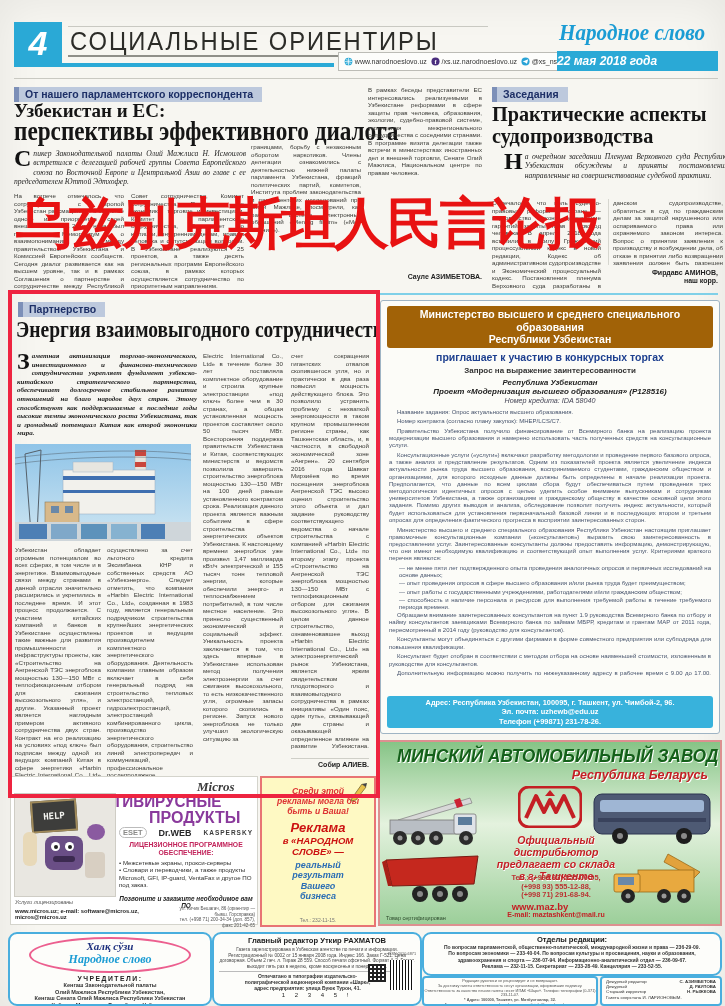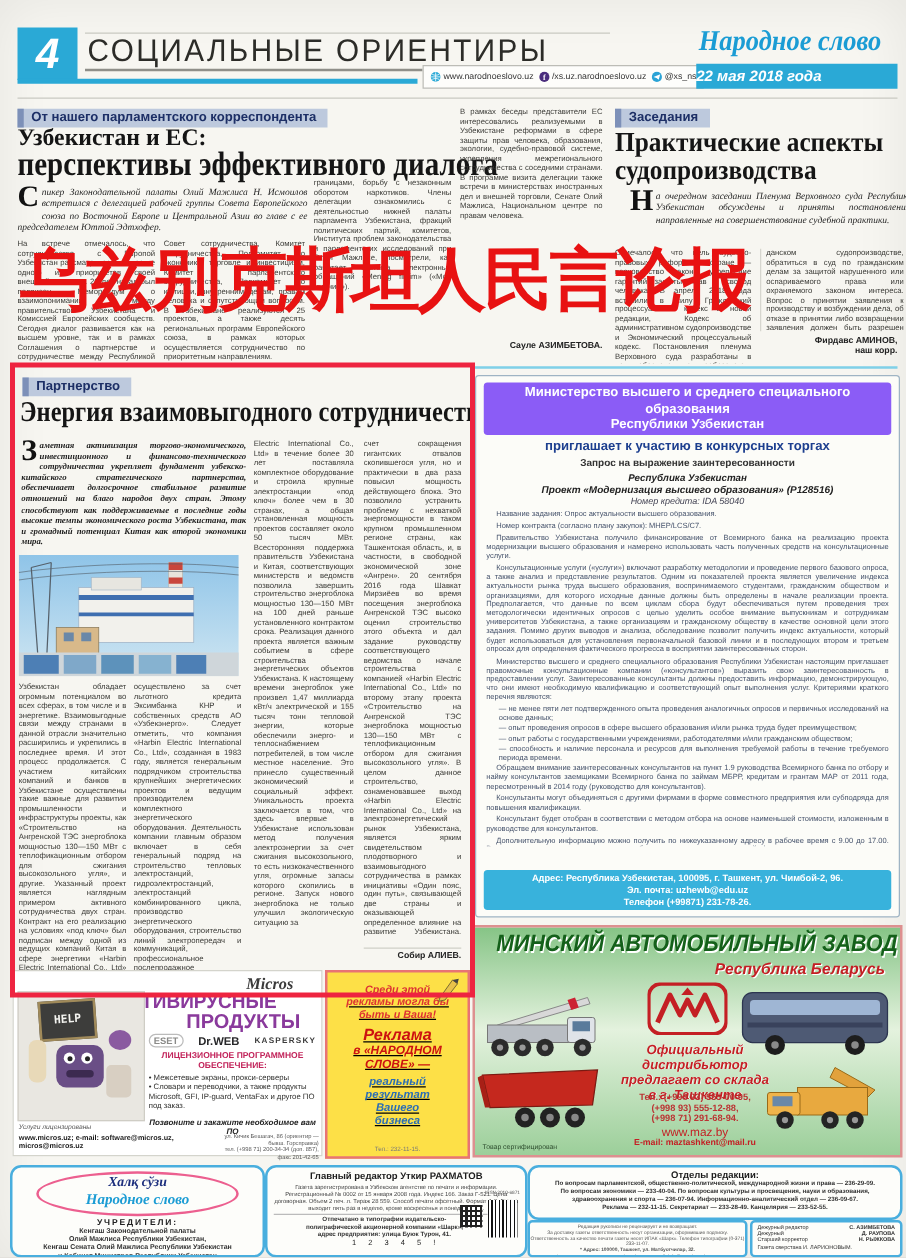--- a/index.html
+++ b/index.html
@@ -137,21 +137,21 @@
     </svg>
   </div>
 
   <div class="abs col" style="left:15px;top:546px;width:86px;height:238px;">Узбекистан обладает огромным потенциалом во всех сферах, в том числе и в энергетике. Взаимовыгодные связи между странами в данной отрасли значительно расширились и укрепились в последнее время. И этот процесс продолжается. С участием китайских компаний и банков в Узбекистане осуществлены такие важные для развития промышленности и инфраструктуры проекты, как «Строительство на Ангренской ТЭС энергоблока мощностью 130—150 МВт с теплофикационным отбором для сжигания высокозольного угля», и другие. Указанный проект является наглядным примером активного сотрудничества двух стран. Контракт на его реализацию на условиях «под ключ» был подписан между одной из ведущих компаний Китая в сфере энергетики «Harbin Electric International Co., Ltd» и АО «Узбекэнерго» в 2012 году. Финансирование проекта</div>
   <div class="abs col" style="left:107px;top:546px;width:86px;height:238px;">осуществлено за счет льготного кредита Эксимбанка КНР и собственных средств АО «Узбекэнерго». Следует отметить, что компания «Harbin Electric International Co., Ltd», созданная в 1983 году, является генеральным подрядчиком строительства крупнейших энергетических проектов и ведущим производителем комплектного энергетического оборудования. Деятельность компании главным образом включает в себя генеральный подряд на строительство тепловых электростанций, гидроэлектростанций, электростанций комбинированного цикла, производство энергетического оборудования, строительство линий электропередач и коммуникаций, профессиональное послепродажное обслуживание электростанций. Благодаря передовым технологиям, оборудованию, профессиональному менеджменту и отличному обслуживанию «Harbin</div>
   <div class="abs col" style="left:203px;top:352px;width:80px;height:430px;">Electric International Co., Ltd» в течение более 30 лет поставляла комплектное оборудование и строила крупные электростанции «под ключ» более чем в 30 странах, а общая установленная мощность проектов составляет около 50 тысяч МВт. Всесторонняя поддержка правительств Узбекистана и Китая, соответствующих министерств и ведомств позволила завершить строительство энергоблока мощностью 130—150 МВт на 100 дней раньше установленного контрактом срока. Реализация данного проекта является важным событием в сфере строительства энергетических объектов Узбекистана. К настоящему времени энергоблок уже произвел 1,47 миллиарда кВт/ч электрической и 155 тысяч тонн тепловой энергии, которые обеспечили энерго- и теплоснабжением потребителей, в том числе местное население. Это принесло существенный экономический и социальный эффект. Уникальность проекта заключается в том, что здесь впервые в Узбекистане использован метод получения электроэнергии за счет сжигания высокозольного, то есть низкокачественного угля, огромные запасы которого скопились в регионе. Запуск нового энергоблока не только улучшил экологическую ситуацию за</div>
   <div class="abs col" style="left:291px;top:352px;width:78px;height:398px;">счет сокращения гигантских отвалов скопившегося угля, но и практически в два раза повысил мощность действующего блока. Это позволило устранить проблему с нехваткой энергомощности в таком крупном промышленном регионе страны, как Ташкентская область, и, в частности, в свободной экономической зоне «Ангрен». 20 сентября 2016 года Шавкат Мирзиёев во время посещения энергоблока Ангренской ТЭС высоко оценил строительство этого объекта и дал задание руководству соответствующего ведомства о начале строительства с компанией «Harbin Electric International Co., Ltd» по второму этапу проекта «Строительство на Ангренской ТЭС энергоблока мощностью 130—150 МВт с теплофикационным отбором для сжигания высокозольного угля». В целом данное строительство, ознаменовавшее выход «Harbin Electric International Co., Ltd» на электроэнергетический рынок Узбекистана, является ярким свидетельством плодотворного и взаимовыгодного сотрудничества в рамках инициативы «Один пояс, один путь», связывающей две страны и оказывающей определенное влияние на развитие Узбекистана. Успешная реализация проекта на Ангренской ТЭС играет активную стимулирующую роль в развитии торгово-экономического сотрудничества между Китаем и Узбекистаном.</div>
   <div class="abs byline" style="left:291px;top:758px;width:78px;border-top:1px solid #cfcfc8;padding-top:2px;">Собир АЛИЕВ.</div>
 
   <div class="abs" style="left:380px;top:300px;width:338px;height:432px;border:1px solid #9fb4c4;background:#fcfcf8;border-radius:3px;">
-    <div style="margin:5px 6px 0 6px;background:#8b5cf6;border-radius:3px;color:#fff;text-align:center;font-weight:bold;font-size:10.5px;line-height:12.5px;padding:2px 0;">
+    <div style="margin:5px 6px 0 6px;background:#a16207;border-radius:3px;color:#fff;text-align:center;font-weight:bold;font-size:10.5px;line-height:12.5px;padding:2px 0;">
       <div>Министерство высшего и среднего специального образования</div>
       <div>Республики Узбекистан</div>
     </div>
     <div style="text-align:center;font-weight:bold;font-size:10.5px;color:#1d3f8f;margin-top:3px;">приглашает к участию в конкурсных торгах</div>
     <div style="text-align:center;font-weight:bold;font-size:8px;color:#333;margin-top:3px;">Запрос на выражение заинтересованности</div>
     <div style="text-align:center;font-weight:bold;font-style:italic;font-size:7.8px;color:#222;margin-top:3px;">Республика Узбекистан</div>
     <div style="text-align:center;font-weight:bold;font-style:italic;font-size:8px;color:#222;">Проект «Модернизация высшего образования» (P128516)</div>
     <div style="text-align:center;font-style:italic;font-size:7.2px;color:#445;">Номер кредита: IDA 58040</div>
     <div class="tender-body" style="margin:4px 8px 0 8px;height:268px;overflow:hidden;font-size:6px;line-height:7.2px;color:#45526b;text-align:justify;">
       <p>Название задания: Опрос актуальности высшего образования.</p>
@@ -190,21 +190,21 @@
     <div style="position:absolute;left:108px;top:92px;width:136px;text-align:center;font-weight:bold;font-style:italic;font-size:10.5px;line-height:12px;color:#c41f24;text-shadow:.5px .5px 0 #fff;">
       <div>Официальный дистрибьютор</div>
       <div>предлагает со склада</div>
       <div>в г. Ташкенте</div>
     </div>
     <div style="position:absolute;left:108px;top:132px;width:136px;text-align:center;font-weight:bold;font-size:7.4px;line-height:8.6px;color:#b33;">
       <div>Тел.: (+998 93) 555-00-95,</div>
       <div>(+998 93) 555-12-88,</div>
       <div>(+998 71) 291-68-94.</div>
     </div>
-    <div style="position:absolute;left:108px;top:159px;width:136px;text-align:center;font-weight:normal;font-size:9.5px;color:#c41f24;">www.maz.by</div>
+    <div style="position:absolute;left:92px;top:159px;width:136px;text-align:center;font-weight:bold;font-size:9.5px;color:#c41f24;">www.maz.by</div>
     <div style="position:absolute;left:88px;top:169px;width:176px;text-align:center;font-weight:bold;font-size:7px;color:#c41f24;">E-mail: maztashkent@mail.ru</div>
 
     <div style="position:absolute;left:4px;top:44px;">
       <svg width="104" height="62" viewBox="0 0 104 62">
         <path d="M14 34 L86 12 L88 17 L20 37 Z" fill="#d8d8d8" stroke="#888" stroke-width=".8"></path>
         <path d="M70 14 l6 -2 l3 8 l-6 2 Z" fill="#c23"></path>
         <rect x="6" y="34" width="70" height="14" fill="#b9bec4" stroke="#777" stroke-width=".8"></rect>
         <rect x="70" y="28" width="22" height="20" rx="2" fill="#dfe3e8" stroke="#777" stroke-width=".8"></rect>
         <rect x="74" y="31" width="14" height="8" fill="#5a7b9b"></rect>
         <circle cx="16" cy="52" r="7" fill="#2b2b2b"></circle>
@@ -292,21 +292,21 @@
     </div>
     <div style="position:absolute;left:106px;top:118px;width:138px;text-align:center;font-style:italic;font-weight:bold;font-size:6.4px;color:#222;">Позвоните и закажите необходимое вам ПО</div>
     <div style="position:absolute;left:4px;top:122px;font-style:italic;font-size:5.4px;color:#555;">Услуги лицензированы</div>
     <div style="position:absolute;left:4px;top:131px;width:160px;font-weight:bold;font-size:5.8px;color:#1c1c1c;">www.micros.uz; e-mail: software@micros.uz, micros@micros.uz</div>
     <div style="position:absolute;left:166px;top:129px;width:78px;font-size:4.6px;line-height:5.6px;color:#555;text-align:right;">
       <div>ул. Кичик Бешагач, 86 (ориентир — бывш. Горсправка)</div>
       <div>тел. (+998 71) 200-34-34 (доп. 857), факс 201-42-65</div>
     </div>
   </div>
 
-  <div class="abs" style="left:260px;top:776px;width:112px;height:147px;background:#fde047;border:2px solid #e87474;text-decoration:underline;">
+  <div class="abs" style="left:260px;top:776px;width:112px;height:147px;background:#fef9c3;border:2px solid #e87474;">
     <div style="position:absolute;right:4px;top:2px;">
       <svg width="22" height="22" viewBox="0 0 22 22">
           <path d="M4 18 L14 4 L18 7 L8 20 L3 21 Z" fill="#e8c24a" stroke="#7a6a30" stroke-width=".8"></path>
           <path d="M14 4 L18 7 L19 3 Z" fill="#444"></path>
         </svg>
     </div>
     <div style="margin-top:8px;text-align:center;font-style:italic;font-weight:bold;font-size:8.6px;line-height:10px;color:#d33;">
       <div>Среди этой</div>
       <div>рекламы могла бы</div>
       <div>быть и Ваша!</div>

